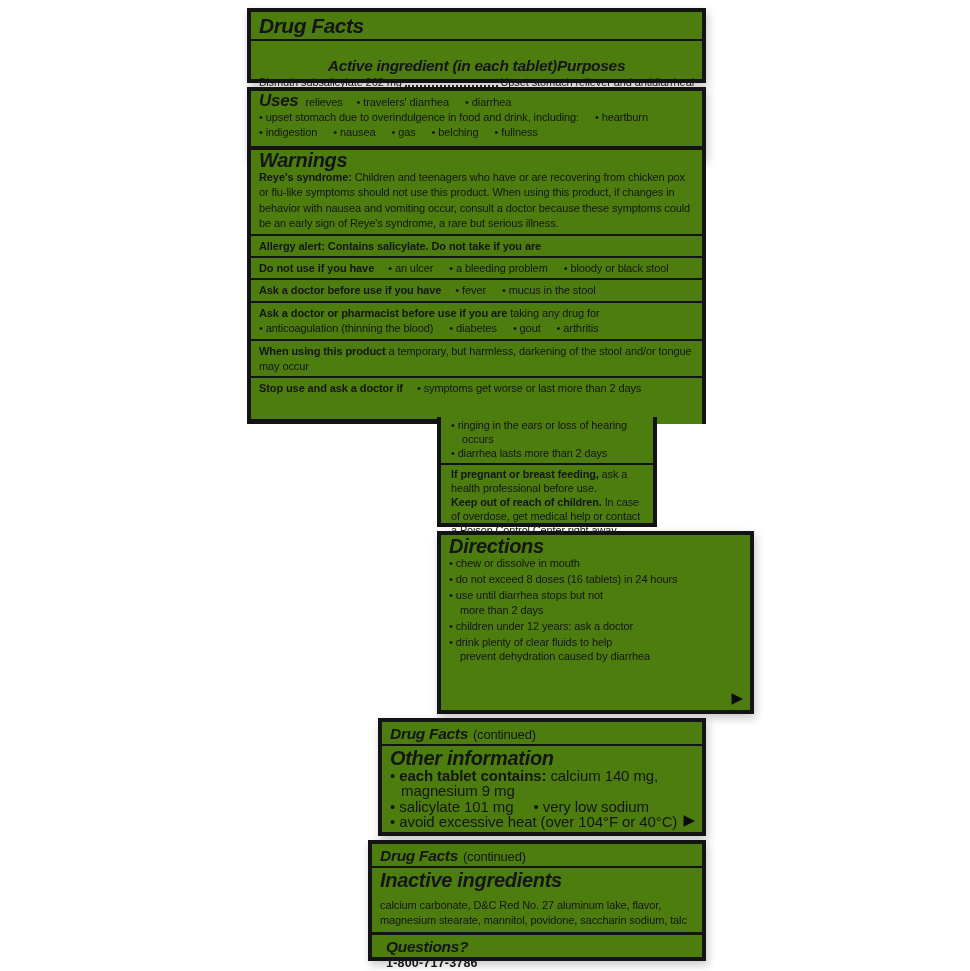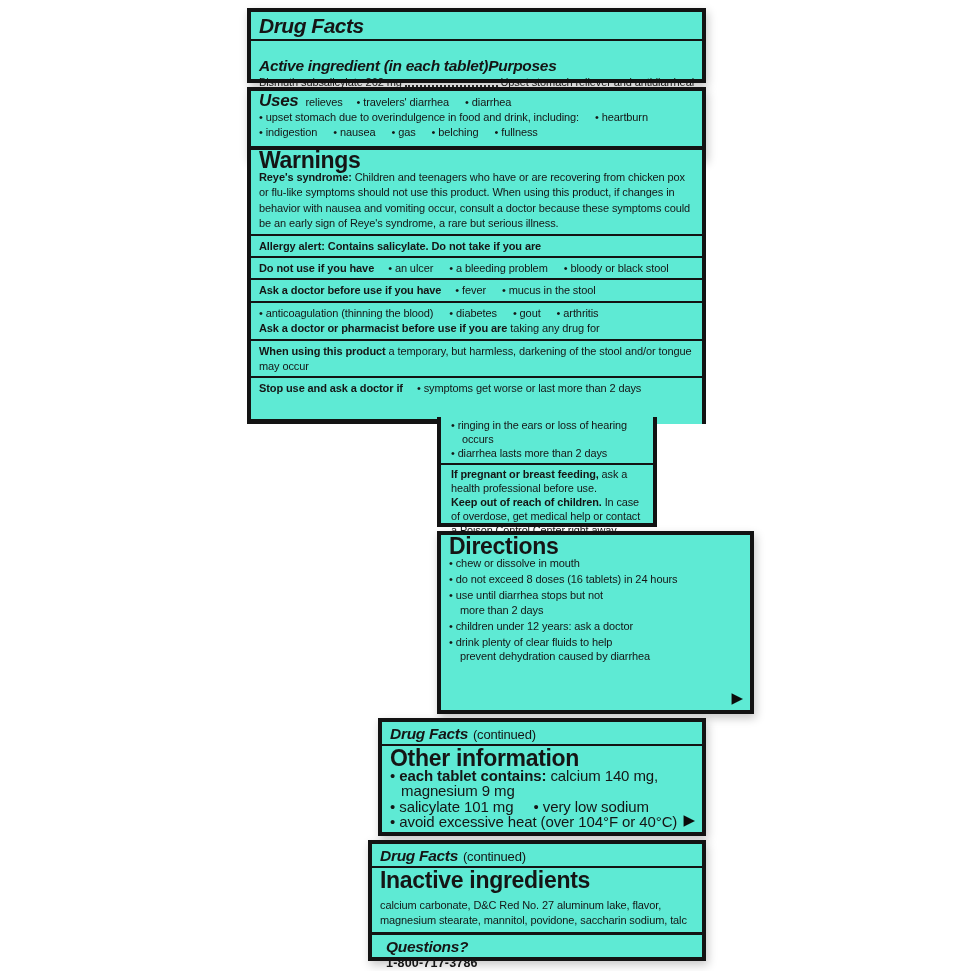--- a/index.html
+++ b/index.html
@@ -2,43 +2,43 @@
 <html><head>
 <meta charset="utf-8">
 <style>
   html,body{margin:0;padding:0;background:#ffffff;}
   body{
     width:970px;height:971px;position:relative;overflow:hidden;
     font-family:"Liberation Sans",sans-serif;color:#151515;
     letter-spacing:-0.1px;
   }
   .panel{
-    position:absolute;background:#5eead4;border:4px solid #131313;
+    position:absolute;background:#4d7c0f;border:4px solid #131313;
     box-sizing:border-box;box-shadow:2px 4px 9px rgba(0,0,0,0.22);
   }
   
   .h1{font-style:italic;font-weight:700;font-size:21px;line-height:23px;letter-spacing:-0.5px;}
   .h2{font-style:italic;font-weight:700;font-size:15.5px;line-height:17px;letter-spacing:-0.3px;}
-  .h3{font-weight:700;font-size:23px;line-height:19px;letter-spacing:-0.3px;}
+  .h3{font-style:italic;font-weight:700;font-size:20px;line-height:19px;letter-spacing:-0.3px;}
   .cont{font-style:normal;font-weight:400;font-size:13px;margin-left:5px;letter-spacing:-0.2px;}
   .txt{font-size:11px;line-height:15px;}
   .b{font-weight:700;}
   .rule{height:2px;background:#131313;margin:2px -8px 3px -8px;}
   
   .ib{white-space:nowrap;}
   .ib::before{content:"\2022\00a0";}
   .ib + .ib{margin-left:16px;}
   .ml{margin-left:14px;}
   .blist{display:inline;}
   .blist .ib + .ib{margin-left:16px;}
   .bb{display:block;padding-left:11px;white-space:pre-line;}
   .bb::before{content:"\2022\00a0";margin-left:-11px;}
   
   #p-header{left:247px;top:8px;width:459px;height:75px;padding:2px 8px;}
-  #p-header .rowflex{display:flex;justify-content:flex-start;align-items:baseline;margin-top:16px;}
+  #p-header .rowflex{display:flex;justify-content:center;align-items:baseline;margin-top:16px;}
   .ing-row{display:flex;align-items:flex-end;font-size:11px;line-height:14px;margin-top:1px;}
   .leader{flex:1;border-bottom:2px dotted #2a2a2a;height:9px;margin:0 3px 2px 3px;}
   
   #p-uses{left:247px;top:87px;width:459px;height:72px;padding:2px 8px;}
   #p-uses .l1{font-size:11px;line-height:16px;}
   #p-uses .l1 .uh{font-style:italic;font-weight:700;font-size:17px;margin-right:7px;letter-spacing:-0.3px;}
   #p-uses .l{font-size:11px;line-height:15px;}
   
   #p-warn-a{left:247px;top:146px;width:459px;height:278px;border-bottom:none;padding:1px 8px 0 8px;box-shadow:none;}
   #p-warn-a .sec{font-size:11px;line-height:15.4px;}
@@ -105,22 +105,22 @@
   <div class="rule"></div>
   <div class="sec">
     <span class="b">Do not use if you have</span><span class="blist ml"><span class="ib">an ulcer</span><span class="ib">a bleeding problem</span><span class="ib">bloody or black stool</span></span>
   </div>
   <div class="rule"></div>
   <div class="sec">
     <span class="b">Ask a doctor before use if you have</span><span class="blist ml"><span class="ib">fever</span><span class="ib">mucus in the stool</span></span>
   </div>
   <div class="rule"></div>
   <div class="sec">
+    <div><span class="b">Ask a doctor or pharmacist before use if you are</span> <span>taking any drug for</span></div>
     <div><span class="blist"><span class="ib">anticoagulation (thinning the blood)</span><span class="ib">diabetes</span><span class="ib">gout</span><span class="ib">arthritis</span></span></div>
-    <div><span class="b">Ask a doctor or pharmacist before use if you are</span> <span>taking any drug for</span></div>
   </div>
   <div class="rule"></div>
   <div class="sec">
     <span class="b">When using this product</span>
     <span>a temporary, but harmless, darkening of the stool and/or tongue may occur</span>
   </div>
   <div class="rule"></div>
   <div class="sec stoprow">
     <span class="b">Stop use and ask a doctor if</span>
     <span class="ib">symptoms get worse or last more than 2 days</span>

